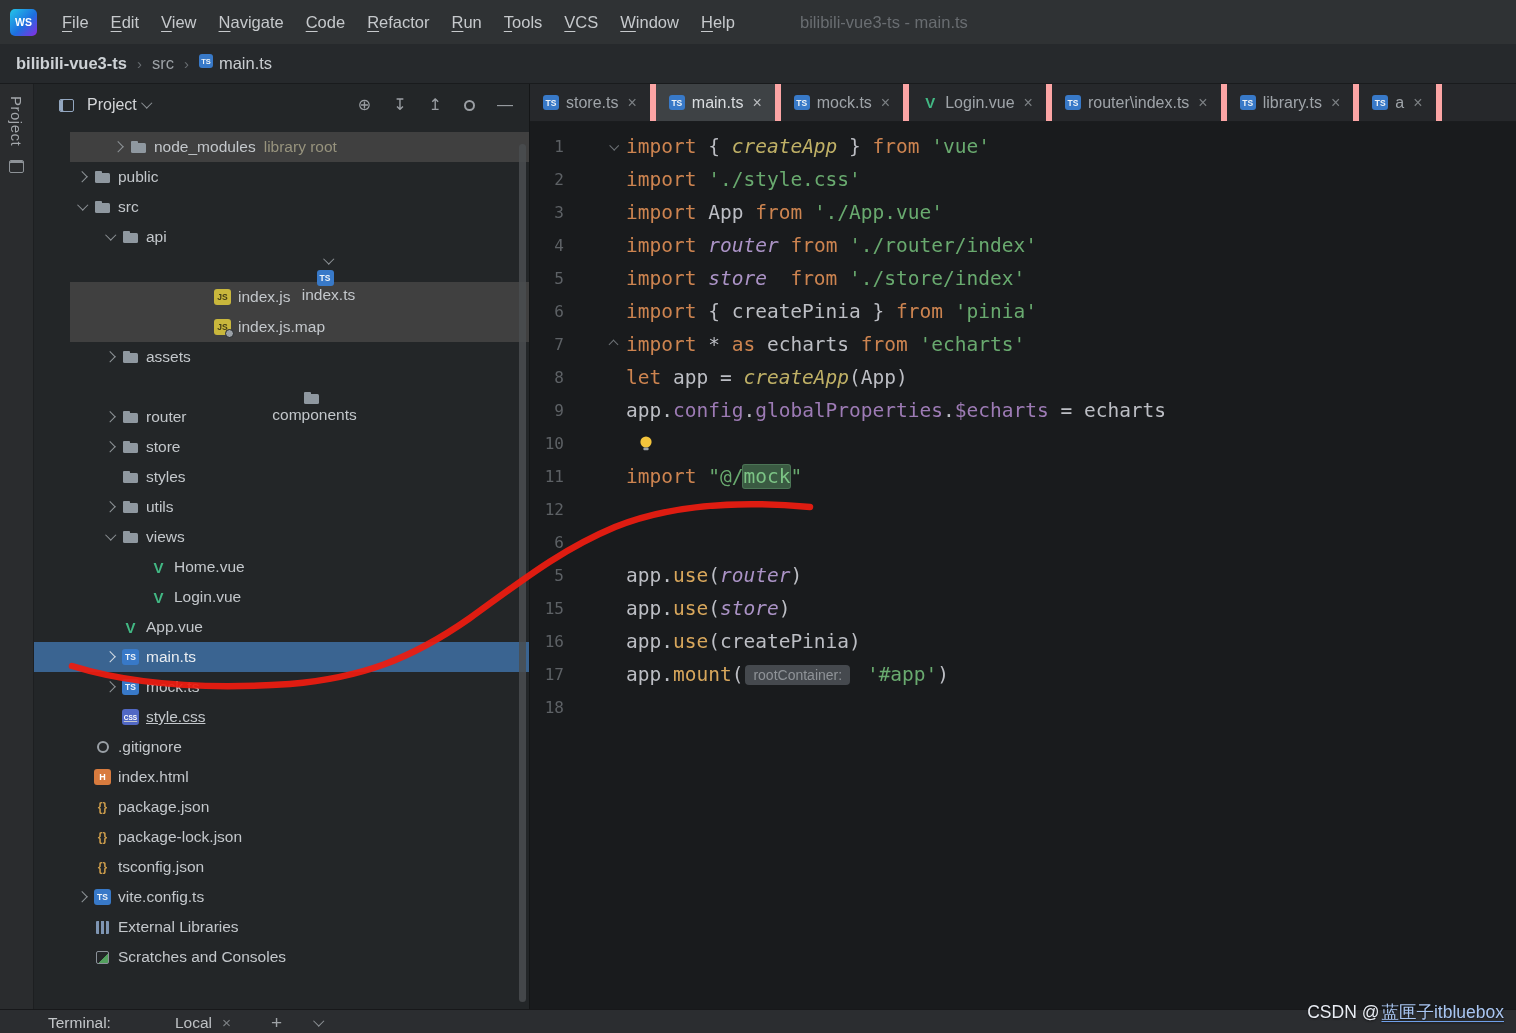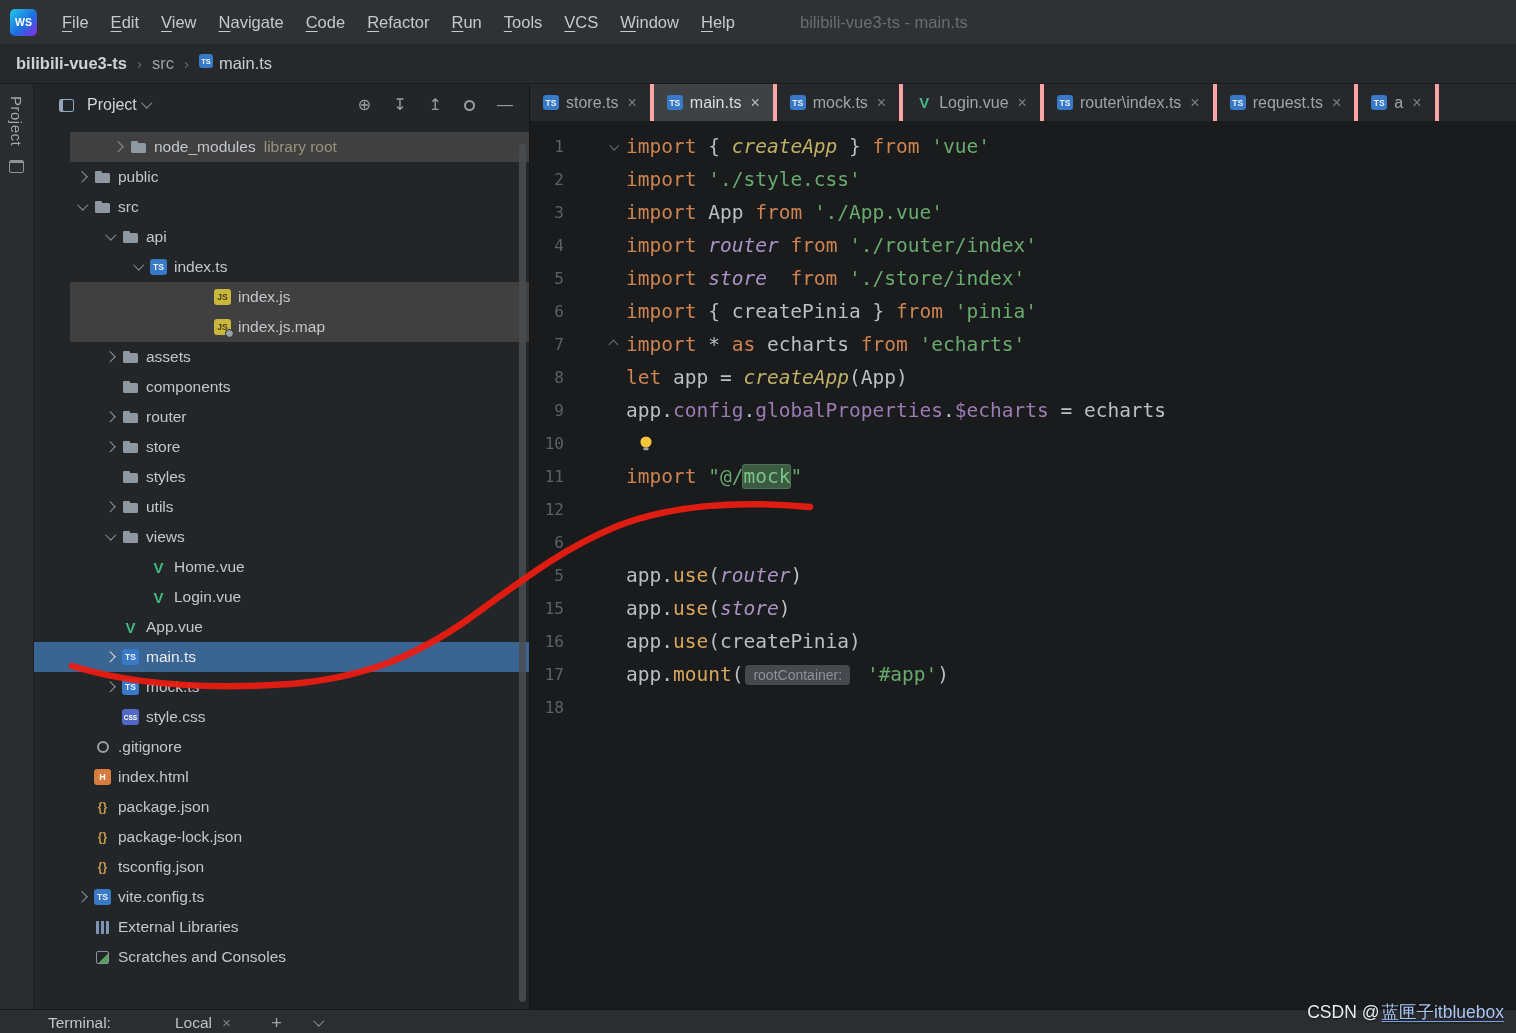--- a/index.html
+++ b/index.html
@@ -76,21 +76,21 @@
       background:linear-gradient(135deg,transparent 55%,#53a05e 55%);}
   .fi-projhead{background:transparent;margin-right:9px;}.fi-projhead::after{content:"";width:13px;height:11px;border:1.5px solid #93a7c0;border-radius:2px;box-shadow:inset 3px 0 0 #93a7c0;}
   .fi-folder{background:transparent;}
   .fi-folder::before{content:"";position:absolute;left:1px;top:2px;width:7px;height:4px;background:#8f98a0;border-radius:1px;}
   .fi-folder::after{content:"";position:absolute;left:1px;top:4px;width:15px;height:10px;background:#8f98a0;border-radius:1.5px;}
   .fi-sm{width:14px;height:14px;font-size:7.5px;margin-right:6px;}
 
   
   .editor-col{flex:1;display:flex;flex-direction:column;min-width:0;}
   .tabbar{height:38px;background:#26282b;display:flex;align-items:stretch;border-bottom:1px solid #1a1c1e;overflow:hidden;flex:0 0 auto;}
-  .tab{display:flex;align-items:center;padding:0 13px;font-size:16px;color:#9fa4a9;border-right:4px solid #fca5a5;cursor:pointer;flex:0 0 auto;white-space:nowrap;}
+  .tab{display:flex;align-items:center;padding:0 13px;font-size:16px;color:#9fa4a9;border-right:6px solid #fca5a5;cursor:pointer;flex:0 0 auto;white-space:nowrap;}
   .tab.active{background:#3e4245;color:#dadde0;}
   .tab .fi{width:16px;height:15px;margin-right:7px;}
   .tab-x{margin-left:9px;color:#7c8084;font-size:16px;line-height:1;}
   .tab.active .tab-x{color:#b9bcbf;}
 
   .editor{flex:1;background:#191b1d;font-family:"DejaVu Sans Mono",monospace;font-size:19.5px;padding-top:8px;position:relative;overflow:hidden;}
   .eline{height:33px;display:flex;align-items:center;}
   .ln{width:34px;text-align:right;color:#5d6165;font-size:16px;flex:0 0 auto;cursor:pointer;}
   .foldcol{width:26px;margin-left:36px;flex:0 0 auto;display:flex;align-items:center;justify-content:center;height:100%;}
   .foldmark{width:7px;height:7px;border-right:1.7px solid #6d7276;border-bottom:1.7px solid #6d7276;display:block;}
@@ -195,41 +195,41 @@
           <div class="tree-row" style="padding-left: 38px;">
             <span class="chev down"></span>
             <span class="fi fi-folder"></span>
             <span class="tree-label">src</span>
           </div>
           <div class="tree-row" style="padding-left: 66px;">
             <span class="chev down"></span>
             <span class="fi fi-folder"></span>
             <span class="tree-label">api</span>
           </div>
-          <div class="tree-row" style="padding-left: 94px;">
+          <div class="tree-row" style="padding-left: 94px; flex-direction: column;">
             <span class="chev down"></span>
             <span class="fi fi-ts"></span>
             <span class="tree-label">index.ts</span>
           </div>
           <div class="tree-row brown" style="padding-left: 122px;">
             <span class="chev"></span>
             <span class="fi fi-js"></span>
             <span class="tree-label">index.js</span>
           </div>
           <div class="tree-row brown" style="padding-left: 122px;">
             <span class="chev"></span>
             <span class="fi fi-jsmap"></span>
             <span class="tree-label">index.js.map</span>
           </div>
           <div class="tree-row" style="padding-left: 66px;">
             <span class="chev right"></span>
             <span class="fi fi-folder"></span>
             <span class="tree-label">assets</span>
           </div>
-          <div class="tree-row" style="padding-left: 66px;">
+          <div class="tree-row" style="padding-left: 66px; flex-direction: column;">
             <span class="chev"></span>
             <span class="fi fi-folder"></span>
             <span class="tree-label">components</span>
           </div>
           <div class="tree-row" style="padding-left: 66px;">
             <span class="chev right"></span>
             <span class="fi fi-folder"></span>
             <span class="tree-label">router</span>
           </div>
           <div class="tree-row" style="padding-left: 66px;">
@@ -270,21 +270,21 @@
           <div class="tree-row selected" style="padding-left: 66px;">
             <span class="chev right"></span>
             <span class="fi fi-ts"></span>
             <span class="tree-label">main.ts</span>
           </div>
           <div class="tree-row" style="padding-left: 66px;">
             <span class="chev right"></span>
             <span class="fi fi-ts"></span>
             <span class="tree-label">mock.ts</span>
           </div>
-          <div class="tree-row" style="padding-left: 66px;">
+          <div class="tree-row" style="padding-left: 66px; text-decoration: underline;">
             <span class="chev"></span>
             <span class="fi fi-css"></span>
             <span class="tree-label">style.css</span>
           </div>
           <div class="tree-row" style="padding-left: 38px;">
             <span class="chev"></span>
             <span class="fi fi-ignore"></span>
             <span class="tree-label">.gitignore</span>
           </div>
           <div class="tree-row" style="padding-left: 38px;">
@@ -348,21 +348,21 @@
             <span class="tab-label">Login.vue</span>
             <span class="tab-x">×</span>
           </div>
           <div class="tab">
             <span class="fi fi-ts"></span>
             <span class="tab-label">router\index.ts</span>
             <span class="tab-x">×</span>
           </div>
           <div class="tab">
             <span class="fi fi-ts"></span>
-            <span class="tab-label">request.ts</span>
+            <span class="tab-label">library.ts</span>
             <span class="tab-x">×</span>
           </div>
           <div class="tab">
             <span class="fi fi-ts"></span>
             <span class="tab-label">a</span>
             <span class="tab-x">×</span>
           </div>
         </div>
       <div class="editor">
           <div class="eline">

